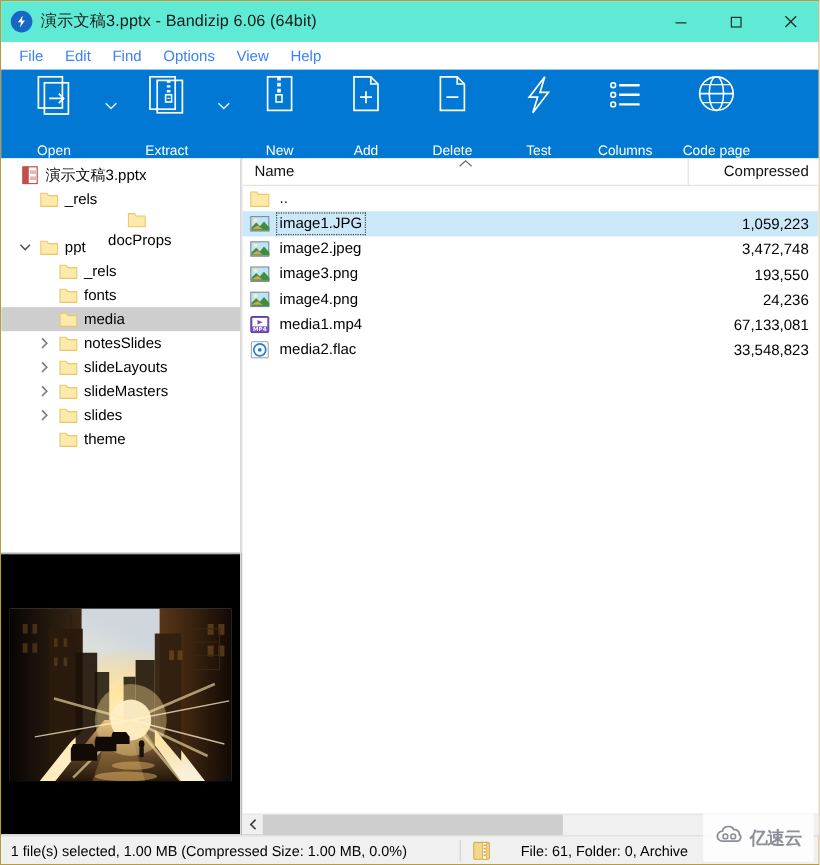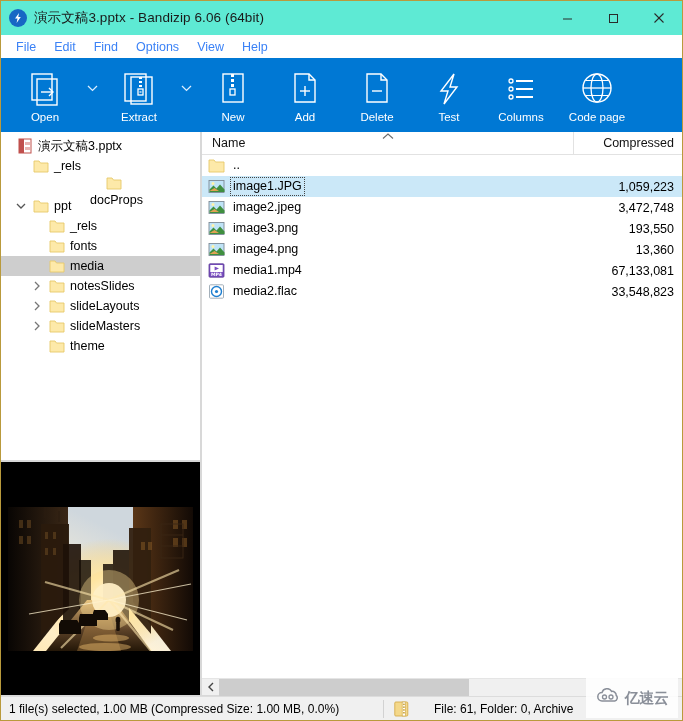--- a/index.html
+++ b/index.html
@@ -59,21 +59,21 @@
   .toolbar {
     height: 74px; flex: 0 0 74px;
     background: #0078d4;
     display: flex; align-items: stretch;
     padding-left: 8px;
     position: relative;
   }
   .tb-btn {
     width: 72px;
     display: flex; flex-direction: column;
-    align-items: center; justify-content: center;
+    align-items: center; justify-content: space-between;
     color: #ffffff; cursor: default;
   }
   .tb-btn.wide { width: 80px; }
   .tb-icon { height: 42px; display: flex; align-items: center; justify-content: center; }
   .tb-icon svg { display: block; }
   .tb-label { font-size: 11.5px; color:#fff; margin-top: 1px; white-space: nowrap; }
   .tb-caret {
     width: 22px; display: flex; align-items: center; justify-content: center;
     padding-bottom: 14px;
   }
@@ -474,20 +474,33 @@
               </svg>
           </div>
           <div class="folder-ico" style="margin-left:4px;">
             <svg width="16" height="14" viewBox="0 0 16 14">
                 <path d="M1 2 h5 l1.5 2 H15 v9 H1 z" fill="#fde9a9" stroke="#e7c86a" stroke-width="0.9"></path>
               </svg>
           </div>
           <div class="tree-label">slideMasters</div>
         </div>
 
+        <div class="tree-row" style="padding-left:28px;">
+          <div class="tw">
+            <svg width="8" height="10" viewBox="0 0 8 10">
+                <polyline points="2,1 6,5 2,9" fill="none" stroke="#777" stroke-width="1.3"></polyline>
+              </svg>
+          </div>
+          <div class="folder-ico" style="margin-left:4px;">
+            <svg width="16" height="14" viewBox="0 0 16 14">
+                <path d="M1 2 h5 l1.5 2 H15 v9 H1 z" fill="#fde9a9" stroke="#e7c86a" stroke-width="0.9"></path>
+              </svg>
+          </div>
+          <div class="tree-label">slides</div>
+        </div>
 
         <div class="tree-row" style="padding-left:48px;">
           <div class="folder-ico">
             <svg width="16" height="14" viewBox="0 0 16 14">
                 <path d="M1 2 h5 l1.5 2 H15 v9 H1 z" fill="#fde9a9" stroke="#e7c86a" stroke-width="0.9"></path>
               </svg>
           </div>
           <div class="tree-label">theme</div>
         </div>
 
@@ -686,21 +699,21 @@
             <span class="fi">
               <svg width="17" height="15" viewBox="0 0 17 15">
                 <rect x="1" y="1.5" width="15" height="12" fill="#bfe3f7" stroke="#7d8a95" stroke-width="0.9"></rect>
                 <path d="M1.5 10.5 l4-4 3 3 3.5-4 4.5 5 v2.5 h-15 z" fill="#3f8f3f"></path>
                 <path d="M1.5 12 l5-3 4.5 3 h-9.5 z" fill="#e0a253"></path>
                 <circle cx="5" cy="4.6" r="1.5" fill="#fff2a8"></circle>
               </svg>
             </span>
             <span class="namebox">image4.png</span>
           </div>
-          <div class="csize">13,360</div>
+          <div class="csize">24,236</div>
         </div>
 
         <div class="row">
           <div class="cname">
             <span class="fi">
               <svg width="17" height="15" viewBox="0 0 17 15">
                 <rect x="1" y="0.8" width="15" height="13.4" rx="1" fill="#7a4fc0" stroke="#5a3a94" stroke-width="0.8"></rect>
                 <rect x="2.3" y="2" width="12.4" height="7" fill="#ffffff"></rect>
                 <polygon points="6.6,3.6 11,5.5 6.6,7.4" fill="#7a4fc0"></polygon>
                 <text x="8.5" y="13" font-family="DejaVu Sans" font-size="4.6" fill="#ffffff" text-anchor="middle" font-weight="bold">MP4</text>

